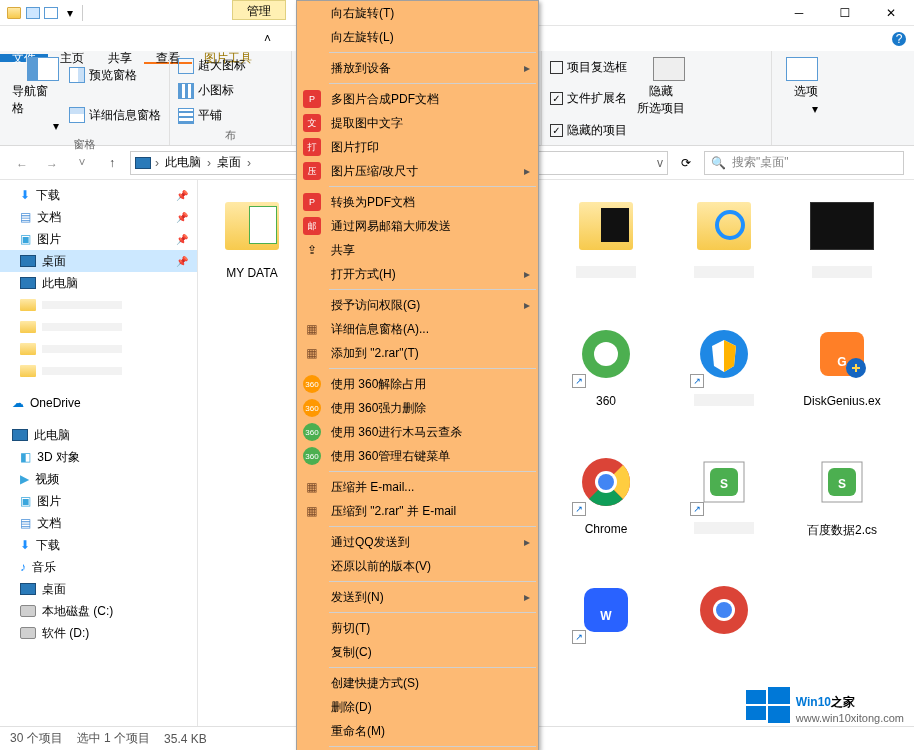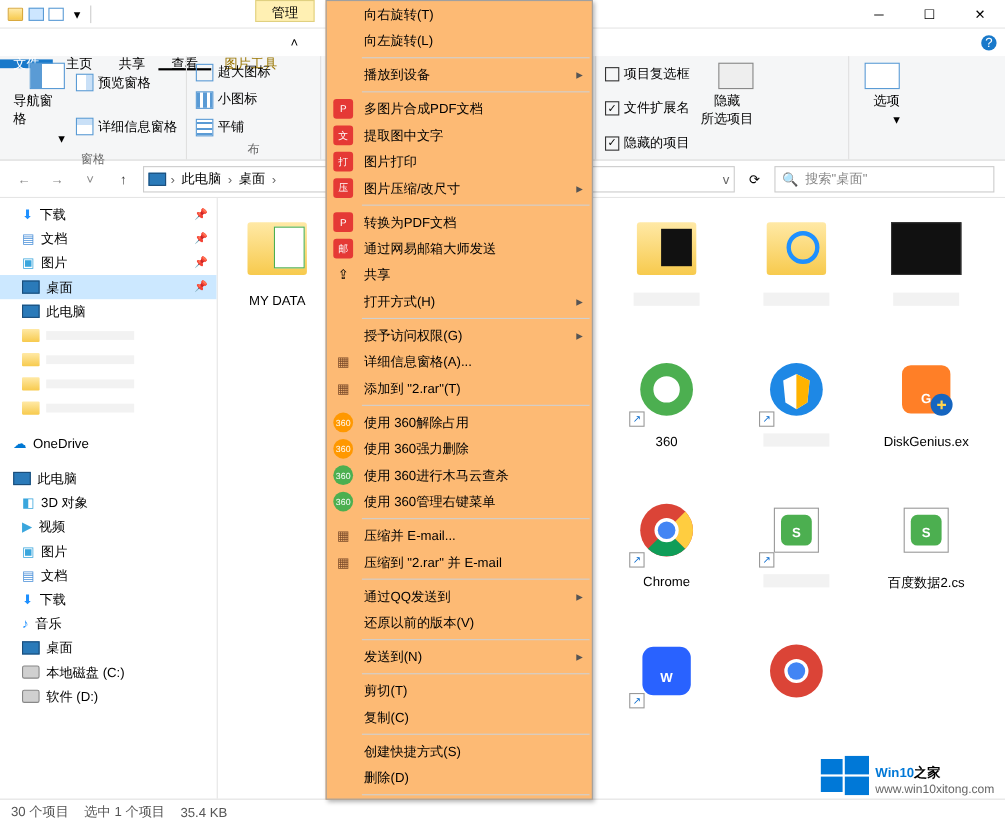--- a/index.html
+++ b/index.html
@@ -11,21 +11,21 @@
 .titlebar .qat-icon { width: 16px; height: 16px; display: flex; align-items: center; justify-content: center; }
 .titlebar .folder-ico { width: 14px; height: 12px; background: linear-gradient(#ffe9a6,#f7ca4d); border: 1px solid #d9a93e; border-radius: 1px; }
 .titlebar .tab-manage { position: absolute; left: 232px; top: 0; height: 20px; padding: 2px 14px; background: #fff0b3; border: 1px solid #e0d080; font-size: 12px; }
 .winbtns { margin-left: auto; display: flex; }
 .winbtn { width: 46px; height: 26px; display: flex; align-items: center; justify-content: center; }
 
 
 .tabrow { height: 25px; display: flex; align-items: stretch; background: #fff; }
 .tab { padding: 4px 12px; display: flex; align-items: center; cursor: pointer; margin-top: 28px; }
 .tab.file { background: #1979ca; color: #fff; }
-.tab.active { border-bottom: 2px solid #000000; }
+.tab.active { border-bottom: 2px solid #f97316; }
 .tab.orange { color: #9a7500; }
 .help-icon { margin-left: auto; width: 30px; display: flex; align-items: center; justify-content: center; color: #1979ca; }
 .chev-up { margin-right: 8px; display: flex; align-items: center; }
 
 
 .ribbon { height: 95px; background: #f5f6f7; border-bottom: 1px solid #dadada; display: flex; }
 .rgroup { border-right: 1px solid #e0e0e0; padding: 4px 8px 2px; display: flex; flex-direction: column; }
 .rgroup .body { flex: 1; display: flex; gap: 6px; }
 .rgroup .label { text-align: center; color: #666; font-size: 11px; padding-top: 2px; }
 .bigbtn { display: flex; flex-direction: column; align-items: flex-end; gap: 2px; padding: 2px 4px; min-width: 42px; }
@@ -606,20 +606,24 @@
     </div>
   <div class="sep"></div>
   <div class="mi">
       <span class="mico"></span>
       <span>创建快捷方式(S)</span>
     </div>
   <div class="mi">
       <span class="mico"></span>
       <span>删除(D)</span>
     </div>
+  <div class="mi">
+      <span class="mico"></span>
+      <span>重命名(M)</span>
+    </div>
   <div class="sep"></div>
 
 </div>
 
 <div class="statusbar">
   <span>30 个项目</span>
   <span>选中 1 个项目</span>
   <span>35.4 KB</span>
 </div>
 

